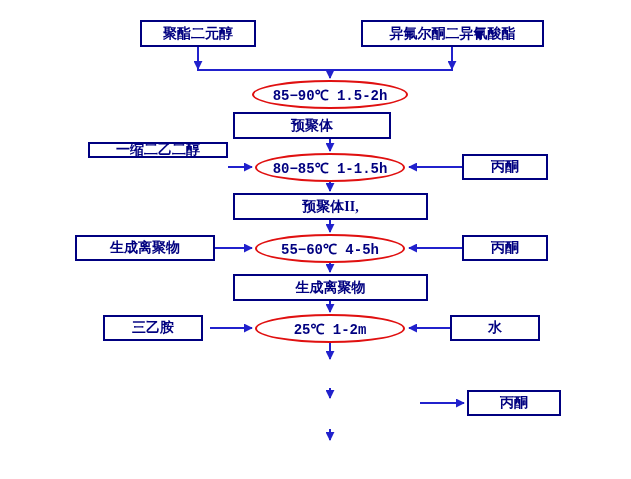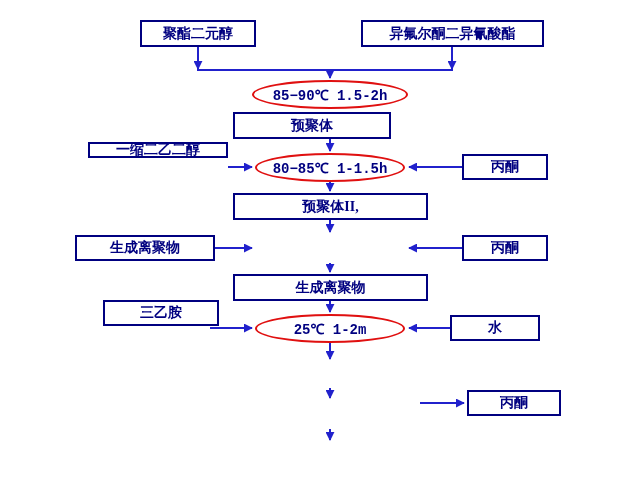--- a/index.html
+++ b/index.html
@@ -74,28 +74,29 @@
     <line x1="210" y1="328" x2="252" y2="328" marker-end="url(#ah)"></line>
     <line x1="450" y1="328" x2="409" y2="328" marker-end="url(#ah)"></line>
     <line x1="420" y1="403" x2="464" y2="403" marker-end="url(#ah)"></line>
   </svg>
 
   <div class="box" style="left:361px;top:20px;width:183px;height:27px">异氟尔酮二异氰酸酯</div>
   <div class="box" style="left:140px;top:20px;width:116px;height:27px">聚酯二元醇</div>
 
   <div class="ellipse" style="left:252px;top:80px;width:156px;height:29px">85−90℃ 1.5-2h</div>
   <div class="ellipse" style="left:255px;top:153px;width:150px;height:29px">80−85℃ 1-1.5h</div>
+  <div class="ellipse" style="left:255px;top:234px;width:150px;height:29px">55−60℃ 4-5h</div>
   <div class="ellipse" style="left:255px;top:314px;width:150px;height:29px">25℃ 1-2m</div>
 
   <div class="box" style="left:233px;top:112px;width:158px;height:27px">预聚体</div>
   <div class="box" style="left:233px;top:193px;width:195px;height:27px">预聚体II,</div>
   <div class="box" style="left:233px;top:274px;width:195px;height:27px">生成离聚物</div>
 
   <div class="box" style="left:88px;top:142px;width:140px;height:16px">一缩二乙二醇</div>
   <div class="box" style="left:462px;top:154px;width:86px;height:26px">丙酮</div>
   <div class="box" style="left:75px;top:235px;width:140px;height:26px">生成离聚物</div>
   <div class="box" style="left:462px;top:235px;width:86px;height:26px">丙酮</div>
-  <div class="box" style="left:103px;top:300px;width:116px;height:26px">三乙胺</div>
+  <div class="box" style="left:103px;top:315px;width:100px;height:26px">三乙胺</div>
   <div class="box" style="left:450px;top:315px;width:90px;height:26px">水</div>
 
   <div class="box" style="left:467px;top:390px;width:94px;height:26px">丙酮</div>
 
 </div>
 
 </body></html>

